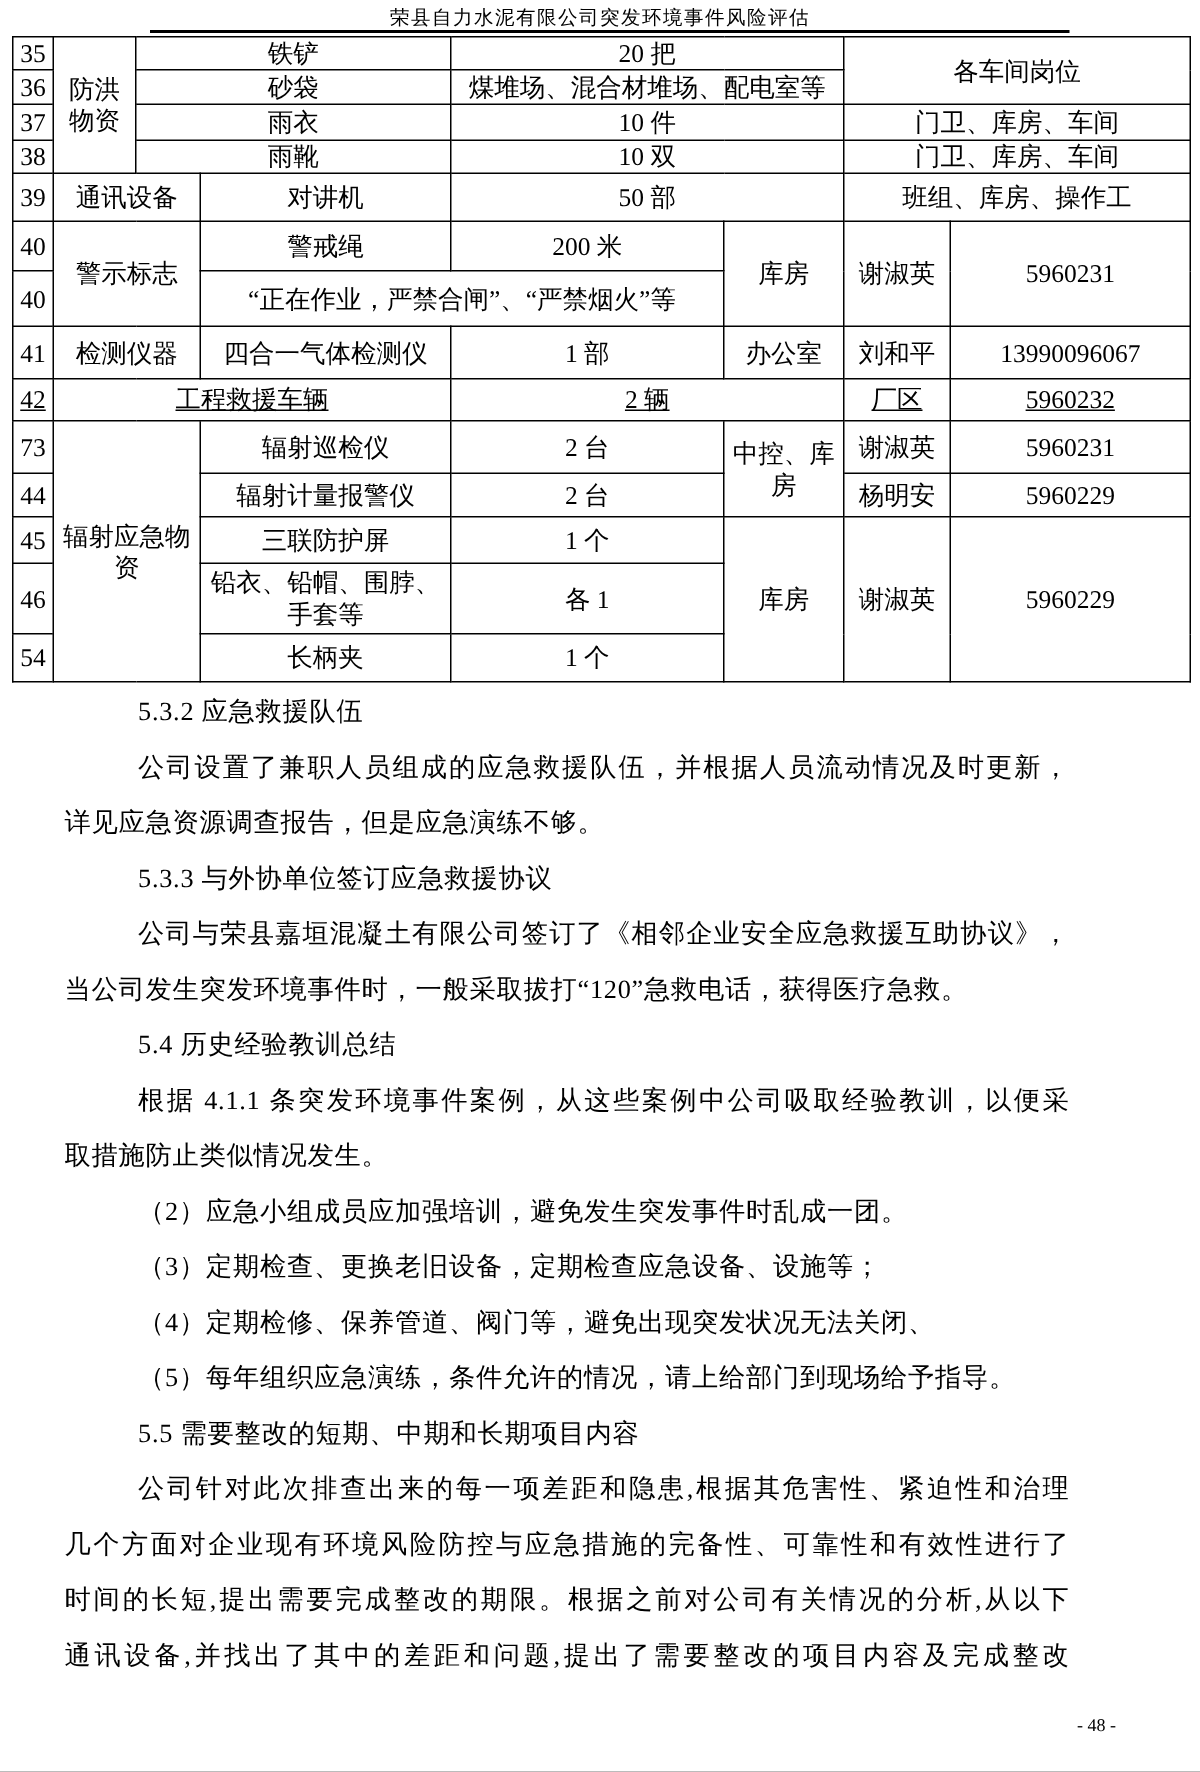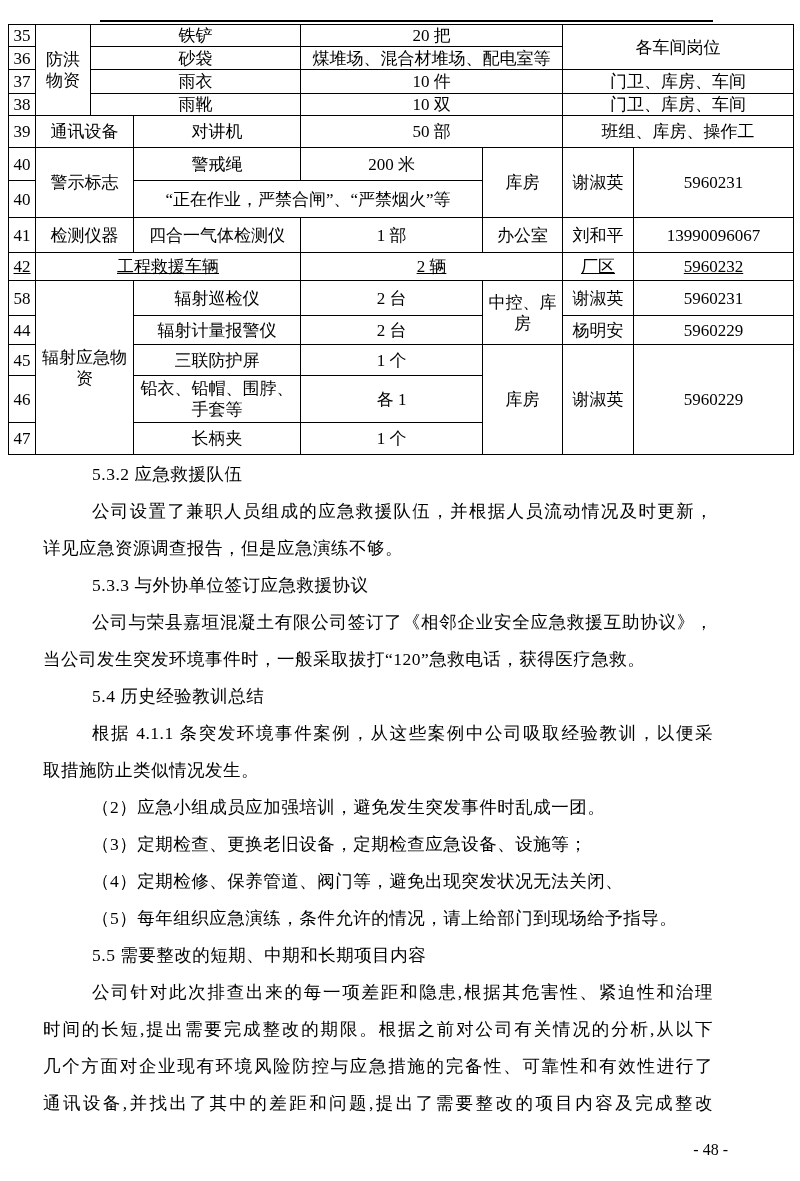--- a/index.html
+++ b/index.html
@@ -31,28 +31,29 @@
     position:absolute;top:456px;left:43px;width:670px;
     font-size:17.5px;letter-spacing:0.5px;
   }
   .doc-body p.line{
     margin:0;height:37px;line-height:37px;white-space:normal;
   }
   .doc-body p.h{font-weight:normal;padding-left:49px;}
   .doc-body p.ind{padding-left:49px;}
   .doc-body p.j{text-align:justify;text-align-last:justify;}
   .page-number{
-    position:absolute;top:1140px;right:72px;font-size:16px;line-height:20px;
+    position:absolute;top:1140px;right:56px;font-size:12px;line-height:20px;
   }
 </style>
 </head>
 <body>
 
 <div class="page">
 
+  <div class="header-title">荣县自力水泥有限公司突发环境事件风险评估</div>
 
   <div class="header-rule"></div>
 
   <table class="equip">
     <colgroup>
       <col style="width:27px">
         <col style="width:55px">
         <col style="width:43px">
       <col style="width:167px">
         <col style="width:182px">
@@ -115,21 +116,21 @@
           <td>13990096067</td>
         </tr>
         <tr style="height: 28px; text-decoration: underline;">
           <td>42</td>
           <td colspan="3">工程救援车辆</td>
           <td colspan="2">2 辆</td>
           <td>厂区</td>
           <td>5960232</td>
         </tr>
         <tr style="height: 35px;">
-          <td>58</td>
+          <td>73</td>
           <td colspan="2" rowspan="5" class="cat-wrap">辐射应急物资</td>
           <td>辐射巡检仪</td>
           <td>2 台</td>
           <td rowspan="2">中控、库房</td>
           <td>谢淑英</td>
           <td>5960231</td>
         </tr>
         <tr style="height: 29px; margin-top: 24px;">
           <td>44</td>
           <td>辐射计量报警仪</td>
@@ -144,21 +145,21 @@
           <td rowspan="3">库房</td>
           <td rowspan="3">谢淑英</td>
           <td rowspan="3">5960229</td>
         </tr>
         <tr style="height: 47px;">
           <td>46</td>
           <td>铅衣、铅帽、围脖、手套等</td>
           <td>各 1</td>
         </tr>
         <tr style="height: 32px;">
-          <td>47</td>
+          <td>54</td>
           <td>长柄夹</td>
           <td>1 个</td>
         </tr>
       </tbody>
   </table>
 
   <div class="doc-body">
       <p class="line h">5.3.2 应急救援队伍</p>
       <p class="line ind j">公司设置了兼职人员组成的应急救援队伍，并根据人员流动情况及时更新，</p>
       <p class="line">详见应急资源调查报告，但是应急演练不够。</p>
@@ -167,20 +168,20 @@
       <p class="line">当公司发生突发环境事件时，一般采取拔打“120”急救电话，获得医疗急救。</p>
       <p class="line h">5.4 历史经验教训总结</p>
       <p class="line ind j">根据 4.1.1 条突发环境事件案例，从这些案例中公司吸取经验教训，以便采</p>
       <p class="line">取措施防止类似情况发生。</p>
       <p class="line ind">（2）应急小组成员应加强培训，避免发生突发事件时乱成一团。</p>
       <p class="line ind">（3）定期检查、更换老旧设备，定期检查应急设备、设施等；</p>
       <p class="line ind">（4）定期检修、保养管道、阀门等，避免出现突发状况无法关闭、</p>
       <p class="line ind">（5）每年组织应急演练，条件允许的情况，请上给部门到现场给予指导。</p>
       <p class="line h">5.5 需要整改的短期、中期和长期项目内容</p>
       <p class="line ind j">公司针对此次排查出来的每一项差距和隐患,根据其危害性、紧迫性和治理</p>
+      <p class="line j">几个方面对企业现有环境风险防控与应急措施的完备性、可靠性和有效性进行了</p>
       <p class="line j">时间的长短,提出需要完成整改的期限。根据之前对公司有关情况的分析,从以下</p>
-      <p class="line j">几个方面对企业现有环境风险防控与应急措施的完备性、可靠性和有效性进行了</p>
       <p class="line j">通讯设备,并找出了其中的差距和问题,提出了需要整改的项目内容及完成整改</p>
     </div>
 
   <div class="page-number">- 48 -</div>
 
 </div>
 
 </body></html>

